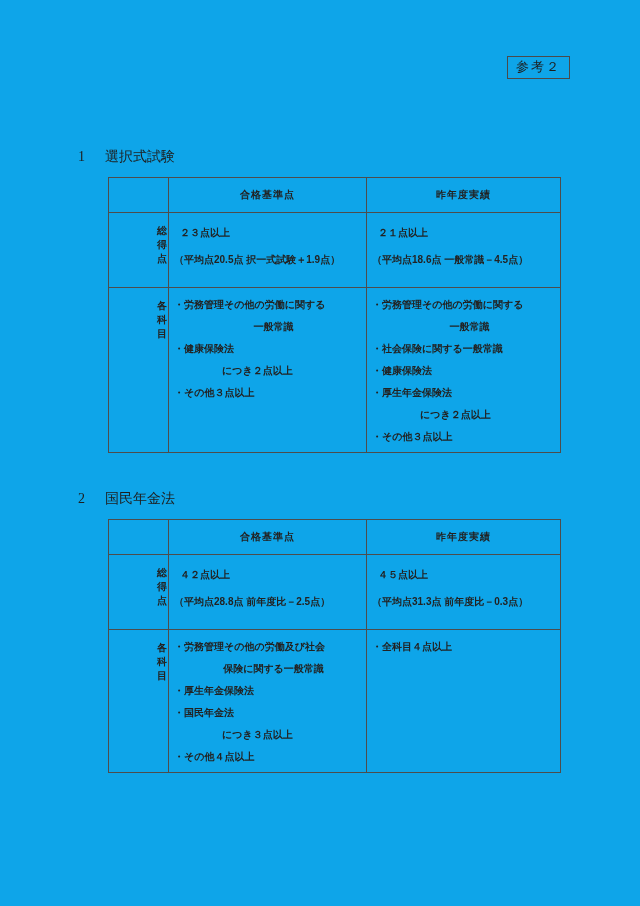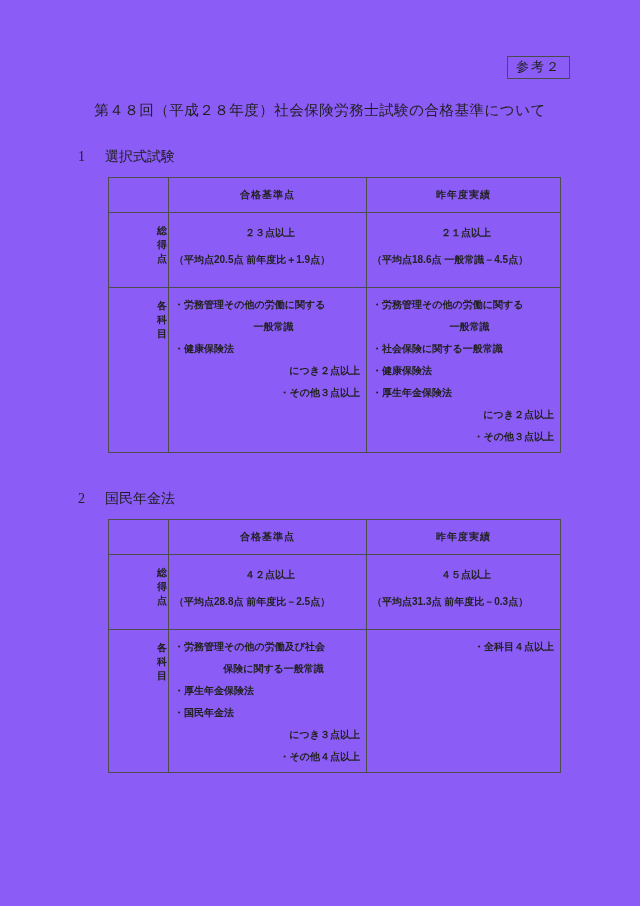--- a/index.html
+++ b/index.html
@@ -1,18 +1,18 @@
 <!DOCTYPE html>
 <html><head>
 <meta charset="utf-8">
 <style>
   html,body { margin:0; padding:0; background:#e8e8e8; }
   .page {
     position:relative; width:640px; height:906px; margin:0 auto;
-    background:#8b5cf6; color:#1e1e1e; overflow:hidden;
+    background:#0ea5e9; color:#1e1e1e; overflow:hidden;
     font-family:"Liberation Sans", sans-serif;
   }
   
   .refbox {
     position:absolute; top:56px; left:507px;
     border:1.5px solid #4a4a4a; padding:1px 8px 2px 8px;
     font-family:"Liberation Serif", serif; font-size:13px; letter-spacing:2px;
   }
   
   .title {
@@ -44,33 +44,32 @@
     font-weight:600; letter-spacing:1px;
   }
   .grid tr.total-row td { height:63px; }
   .grid td.lab {
     vertical-align:top; text-align:center; padding-top:11px; letter-spacing:1px;padding-left:48px;
   }
   .grid td.content { vertical-align:top; padding:6px 6px 4px 5px; }
   
   .ln { line-height:22px; white-space:nowrap; display:flex; }
   .total-row .ln { line-height:27px; }
-  .ln.between { justify-content:flex-end;font-family:Liberation Serif, serif; }
-  .pad-first { padding-left:6px;justify-content:center; }   
+  .ln.between { justify-content:flex-start;font-family:Liberation Serif, serif; }
+  .pad-first { padding-left:6px; }   
   .pad-cont  { padding-left:13px;justify-content:center; }  
   .pad-mid   { padding-left:48px; }  
 </style>
 </head>
 <body>
 
 <div class="page">
 
   <div class="refbox">参考２</div>
 
-  <div class="title">第４８回（平成２８年度）社会保険労務士試験の合格基準について</div>
 
   <div class="sec-heading" id="sec1-heading">
     <span class="sec-num">1</span><span>選択式試験</span>
   </div>
 
   <table class="grid" id="table1">
     <colgroup>
         <col class="c1">
         <col class="c2">
         <col class="c3">
@@ -81,21 +80,21 @@
       <th class="h">合格基準点</th>
       <th class="h">昨年度実績</th>
     </tr>
     <tr class="total-row">
       <td class="lab">総 得 点</td>
       <td class="content">
         <div class="ln pad-first">
               <span>２３点以上</span>
             </div>
         <div class="ln">
-              <span>（平均点20.5点 前年度比＋1.9点）</span>
+              <span>（平均点20.5点 択一式試験＋1.9点）</span>
             </div>
       </td>
       <td class="content">
         <div class="ln pad-first">
               <span>２１点以上</span>
             </div>
         <div class="ln">
               <span>（平均点18.6点 一般常識－4.5点）</span>
             </div>
       </td>

